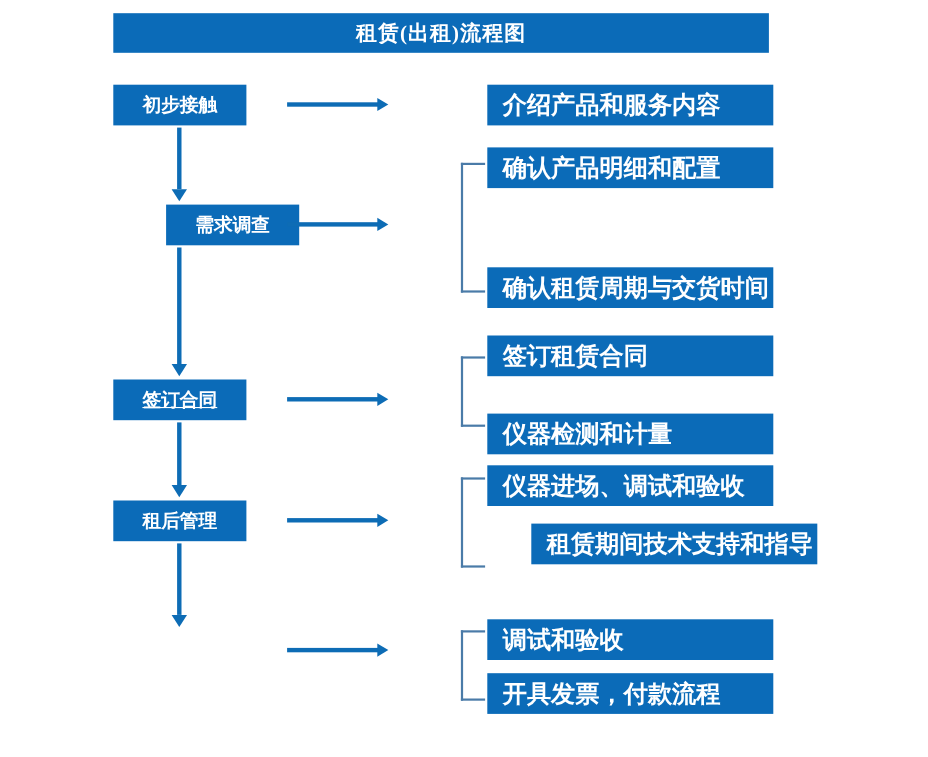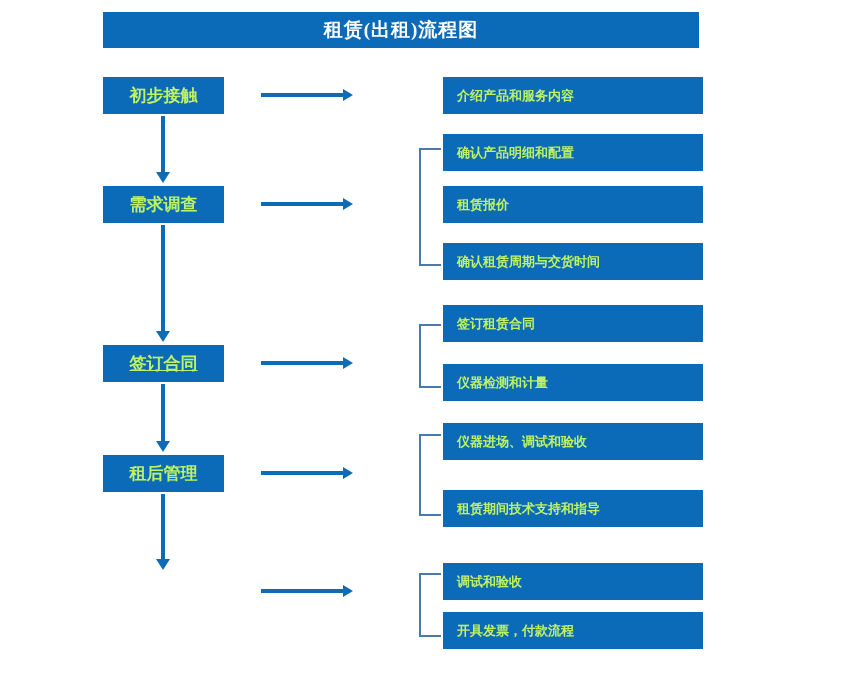--- a/index.html
+++ b/index.html
@@ -28,38 +28,38 @@
     font-size: 19px;
     font-weight: bold;
     display: flex;
     align-items: center;
     justify-content: center;
     letter-spacing: 1px;
   }
   .box {
     position: absolute;
     background: #0b6bb8;
-    color: #bef264;
+    color: #ffffff;
     font-weight: bold;
     display: flex;
     align-items: center;
     box-sizing: border-box;
   }
   .box.stage {
     width: 121px;
     height: 37px;
     left: 103px;
     font-size: 17px;
     justify-content: center;
   }
   .box.detail {
     left: 443px;
     width: 260px;
     height: 37px;
-    font-size: 13px;
+    font-size: 22px;
     padding-left: 14px;
     justify-content: flex-start;
   }
   
   .h-arrow {
     position: absolute;
     height: 14px;
     width: 92px;
   }
   .h-arrow .shaft {
@@ -114,21 +114,21 @@
   }
 </style>
 </head>
 <body>
 
 <div id="canvas">
 
   <div class="title-bar">租赁(出租)流程图</div>
 
   <div class="box stage" style="top:77px;">初步接触</div>
-  <div class="box stage" style="top:186px;">需求调查</div>
+  <div class="box stage" style="top:186px;margin-left:48px;">需求调查</div>
   <div class="box stage" style="top:345px;text-decoration:underline;">签订合同</div>
   <div class="box stage" style="top:455px;">租后管理</div>
 
   <div class="v-arrow" style="left:156px; top:116px; height:67px;">
     <div class="shaft" style="height:56px;"></div>
       <div class="head"></div>
   </div>
   <div class="v-arrow" style="left:156px; top:225px; height:117px;">
     <div class="shaft" style="height:106px;"></div>
       <div class="head"></div>
@@ -163,22 +163,21 @@
       <div class="head"></div>
   </div>
 
   <div class="bracket" style="top:148px; height:118px;"></div>
   <div class="bracket" style="top:324px; height:64px;"></div>
   <div class="bracket" style="top:434px; height:82px;"></div>
   <div class="bracket" style="top:573px; height:64px;"></div>
 
   <div class="box detail" style="top:77px;">介绍产品和服务内容</div>
   <div class="box detail" style="top:134px;">确认产品明细和配置</div>
-  <div class="box detail" style="top:186px;">租赁报价</div>
   <div class="box detail" style="top:243px;">确认租赁周期与交货时间</div>
   <div class="box detail" style="top:305px;">签订租赁合同</div>
-  <div class="box detail" style="top:364px;">仪器检测和计量</div>
+  <div class="box detail" style="top:376px;">仪器检测和计量</div>
   <div class="box detail" style="top:423px;">仪器进场、调试和验收</div>
-  <div class="box detail" style="top:490px;">租赁期间技术支持和指导</div>
+  <div class="box detail" style="top:476px;margin-left:40px;">租赁期间技术支持和指导</div>
   <div class="box detail" style="top:563px;">调试和验收</div>
   <div class="box detail" style="top:612px;">开具发票，付款流程</div>
 
 </div>
 
 </body></html>

